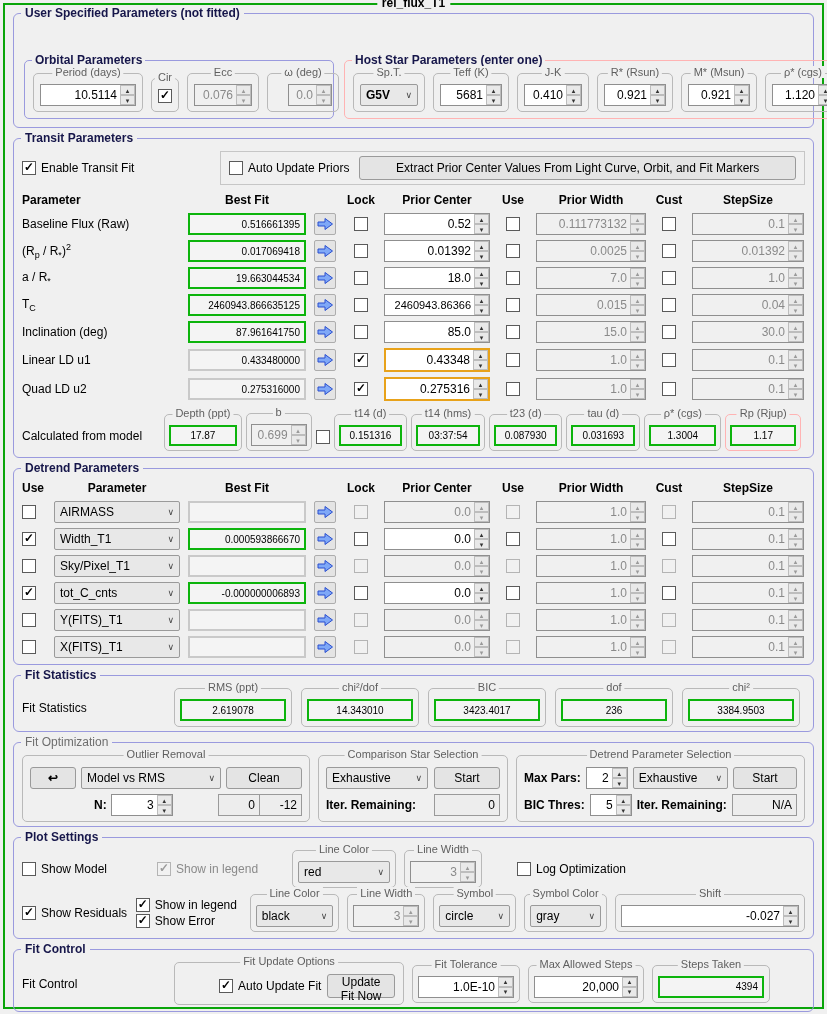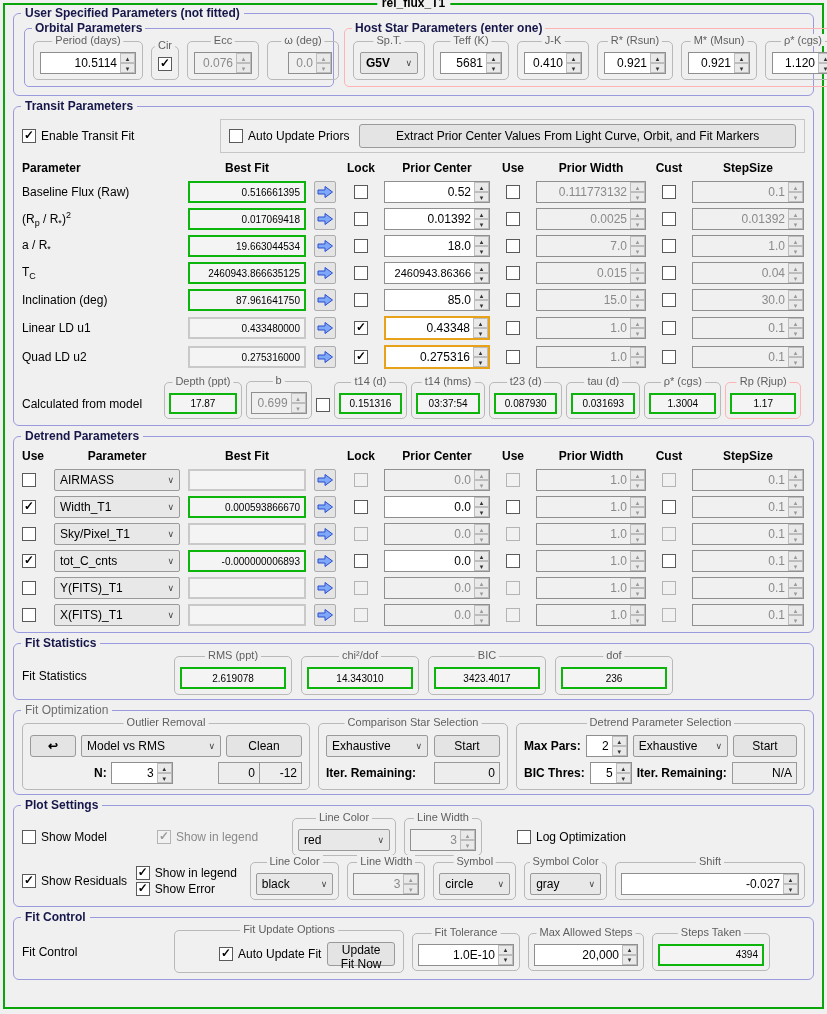--- a/index.html
+++ b/index.html
@@ -86,21 +86,21 @@
   .graytext { color: #8a8a8a; }
 </style>
 </head>
 <body>
 
 <div class="outer">
   <div class="outer-legend">rel_flux_T1</div>
 
   <div class="sect" style="padding:14px 10px 8px;">
     <div class="sect-legend">User Specified Parameters (not fitted)</div>
-    <div class="row" style="gap:10px; align-items:stretch;">
+    <div class="row" style="gap:10px; align-items:stretch;margin-top:32px;">
       <div class="grp bluebrd" style="width:310px; padding:12px 8px 6px;">
         <div class="grp-legend leftlg">Orbital Parameters</div>
         <div class="row" style="gap:8px; align-items:flex-end;">
           <div class="grp" style="width:110px;">
             <div class="grp-legend">Period (days)</div>
             <div class="spin">
                 <input value="10.5114" style="">
                 <div class="sbtns">
                   <span class="sa">▴</span>
                   <span class="sa">▾</span>
@@ -765,20 +765,24 @@
         <div class="grp-legend">chi²/dof</div>
         <div class="vbox ctr">14.343010</div>
       </div>
       <div class="fs-grp">
         <div class="grp-legend">BIC</div>
         <div class="vbox ctr">3423.4017</div>
       </div>
       <div class="fs-grp">
         <div class="grp-legend">dof</div>
         <div class="vbox ctr">236</div>
+      </div>
+      <div class="fs-grp" style="margin-right:0;">
+        <div class="grp-legend">chi²</div>
+        <div class="vbox ctr">3384.9503</div>
       </div>
     </div>
   </div>
 
   <div class="sect" style="padding:12px 8px 4px;">
     <div class="sect-legend graylg">Fit Optimization</div>
     <div class="row" style="gap:8px; align-items:stretch;">
       <div class="opt-grp" style="width:288px;">
         <div class="grp-legend">Outlier Removal</div>
         <div class="opt-row" style="gap:5px;">

